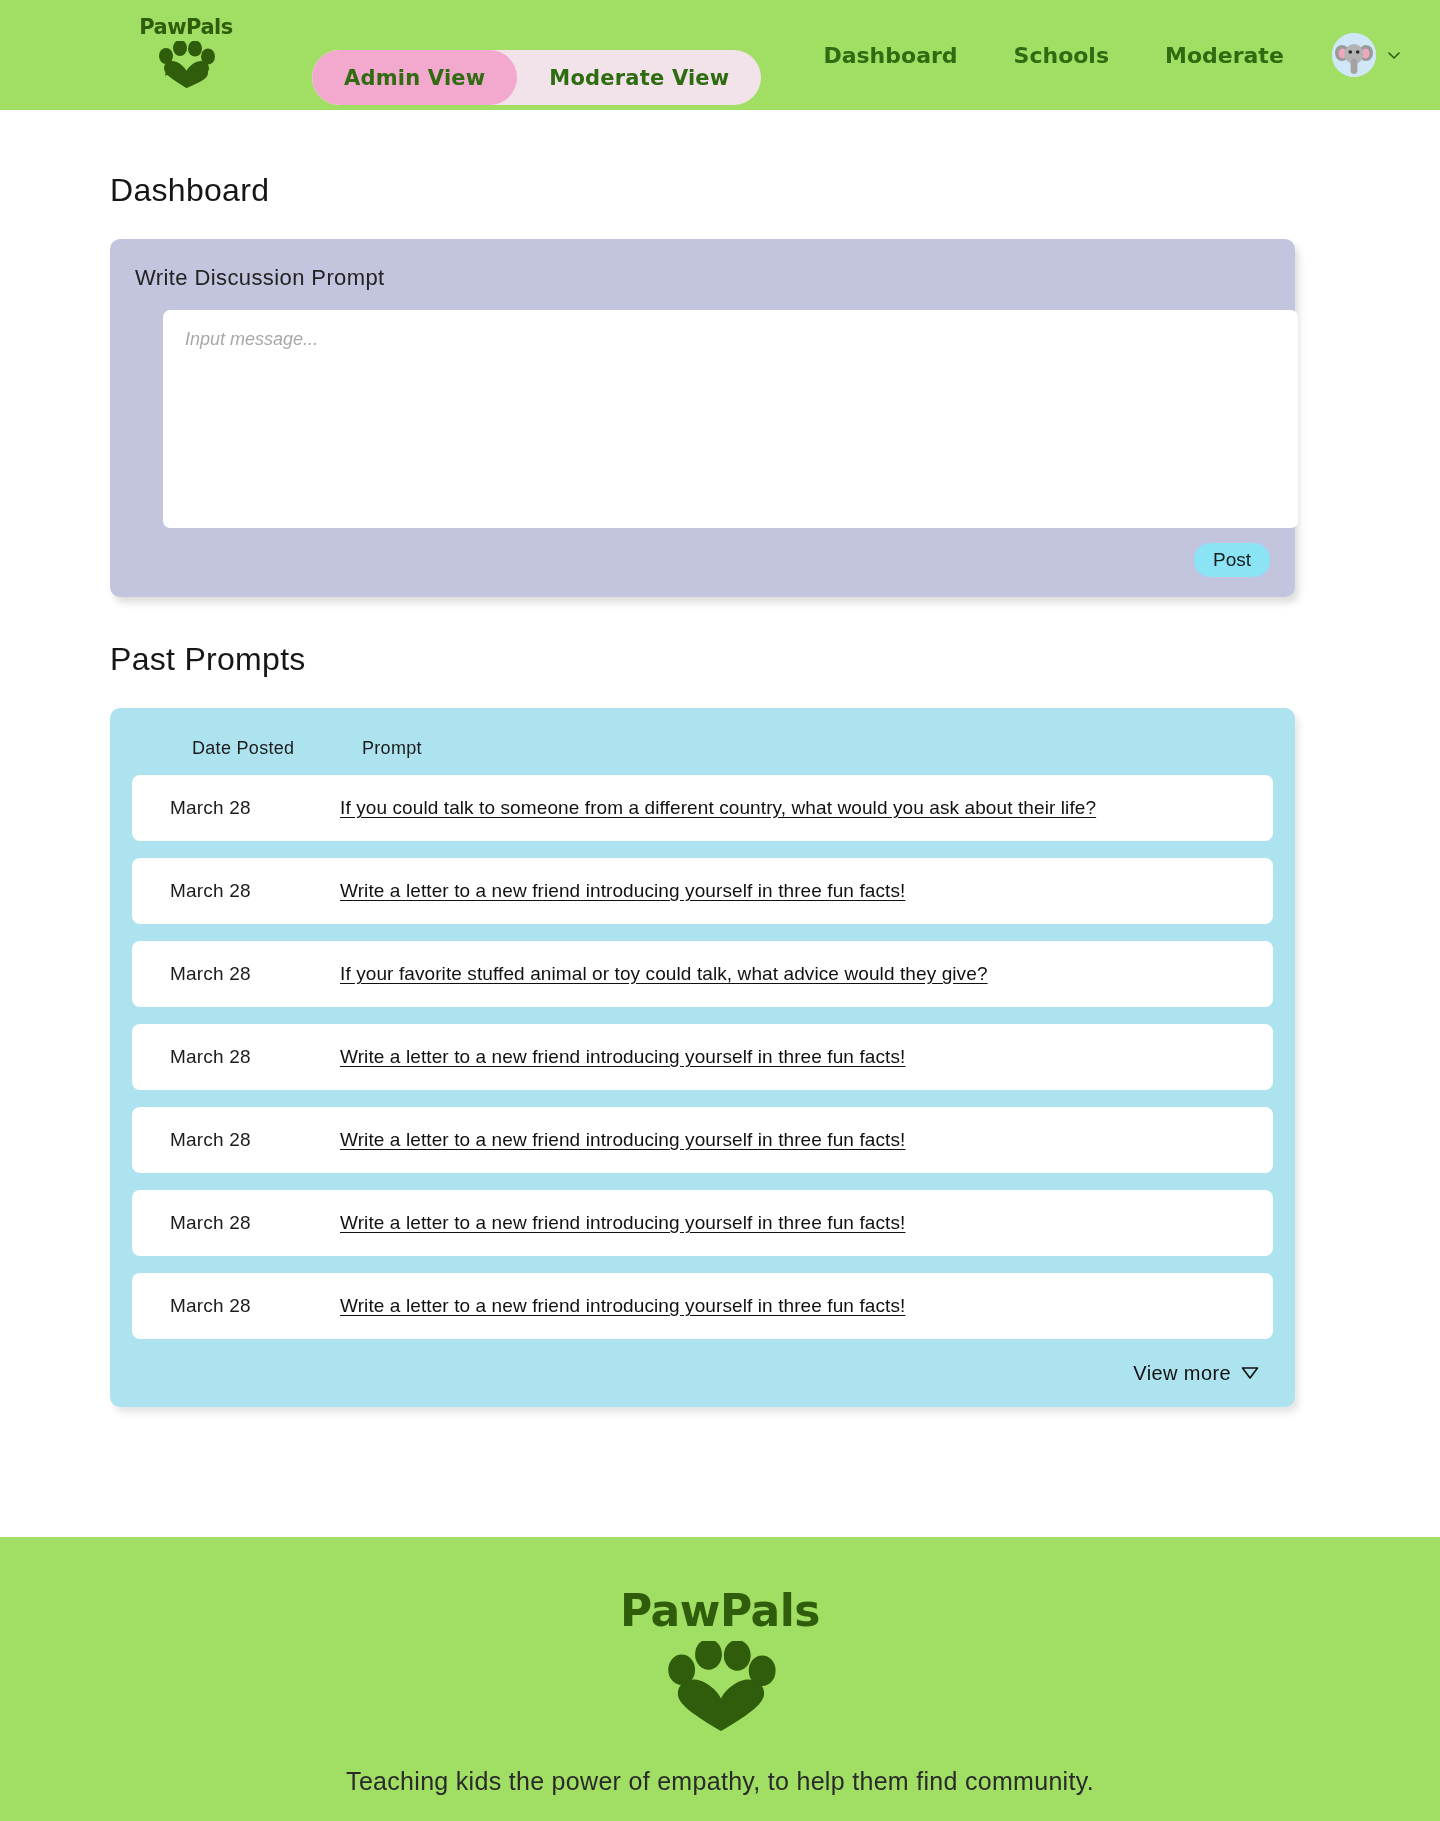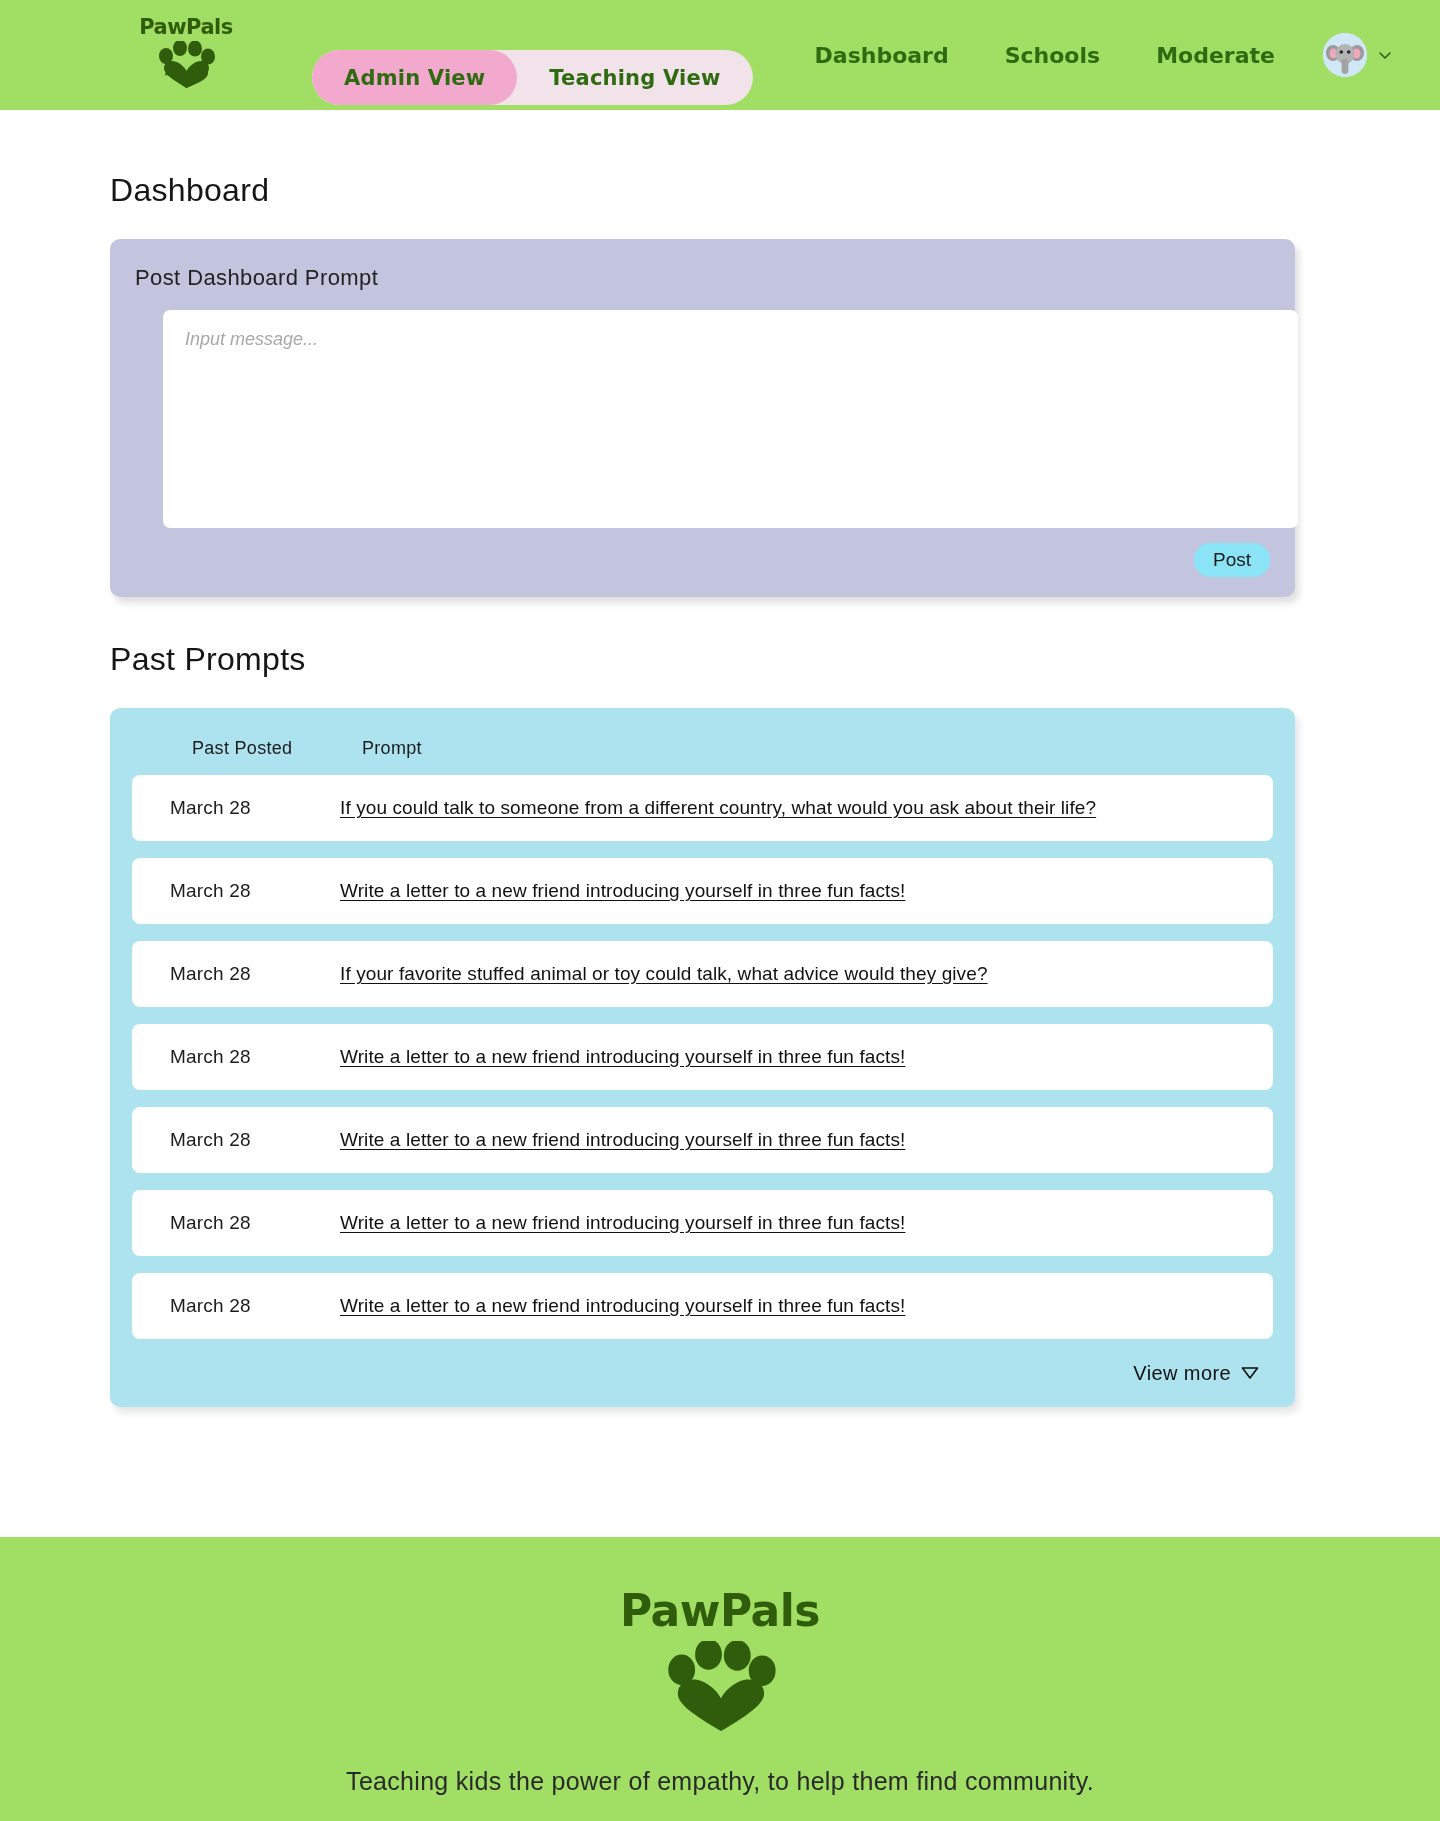--- a/index.html
+++ b/index.html
@@ -311,21 +311,21 @@
         <ellipse cx="40" cy="7.5" rx="7" ry="8" fill="#2f5d0c"></ellipse>
         <ellipse cx="53" cy="15.5" rx="7" ry="8" fill="#2f5d0c"></ellipse>
         <path d="M31.5 47 C 16 36, 10 30, 10 37 C 10 24, 20 21, 26 25.5 C 29 27.7, 31 30, 31.5 31.6 C 32 30, 34 27.7, 37 25.5 C 43 21, 53 24, 53 32 C 53 38, 45 41, 31.5 47 Z" fill="#2f5d0c"></path>
         <path d="M31.5 47 C 18 39, 9 33, 9 27.5 C 9 21.5, 15 18.5, 21 20.8 C 26 22.7, 30.2 27, 31.5 30 C 32.8 27, 37 22.7, 42 20.8 C 48 18.5, 54 21.5, 54 27.5 C 54 33, 45 39, 31.5 47 Z" fill="#2f5d0c"></path>
       </svg>
     </span>
   </div>
 
   <div class="view-toggle">
     <button class="view-toggle-btn active">Admin View</button>
-    <button class="view-toggle-btn">Teaching View</button>
+    <button class="view-toggle-btn">Moderate View</button>
   </div>
 
   <nav class="nav">
     <a class="nav-link">Dashboard</a>
     <a class="nav-link">Schools</a>
     <a class="nav-link">Moderate</a>
   </nav>
 
   <div class="user-area">
     <span class="avatar">
@@ -347,32 +347,32 @@
       </svg>
     </span>
   </div>
 </header>
 
 <main class="main">
 
   <h1 class="page-title">Dashboard</h1>
 
   <section class="prompt-card">
-    <div class="prompt-card-title">Post Dashboard Prompt</div>
+    <div class="prompt-card-title">Write Discussion Prompt</div>
     <textarea class="prompt-input" placeholder="Input message..." style=""></textarea>
     <div class="prompt-actions">
       <button class="post-btn">Post</button>
     </div>
   </section>
 
   <h2 class="section-title">Past Prompts</h2>
 
   <section class="table-card">
     <div class="table-head">
-      <div class="th-date">Past Posted</div>
+      <div class="th-date">Date Posted</div>
       <div class="th-prompt">Prompt</div>
     </div>
 
     <div class="table-row">
       <div class="td-date">March 28</div>
       <div class="td-prompt">If you could talk to someone from a different country, what would you ask about their life?</div>
     </div>
     <div class="table-row">
       <div class="td-date">March 28</div>
       <div class="td-prompt">Write a letter to a new friend introducing yourself in three fun facts!</div>

